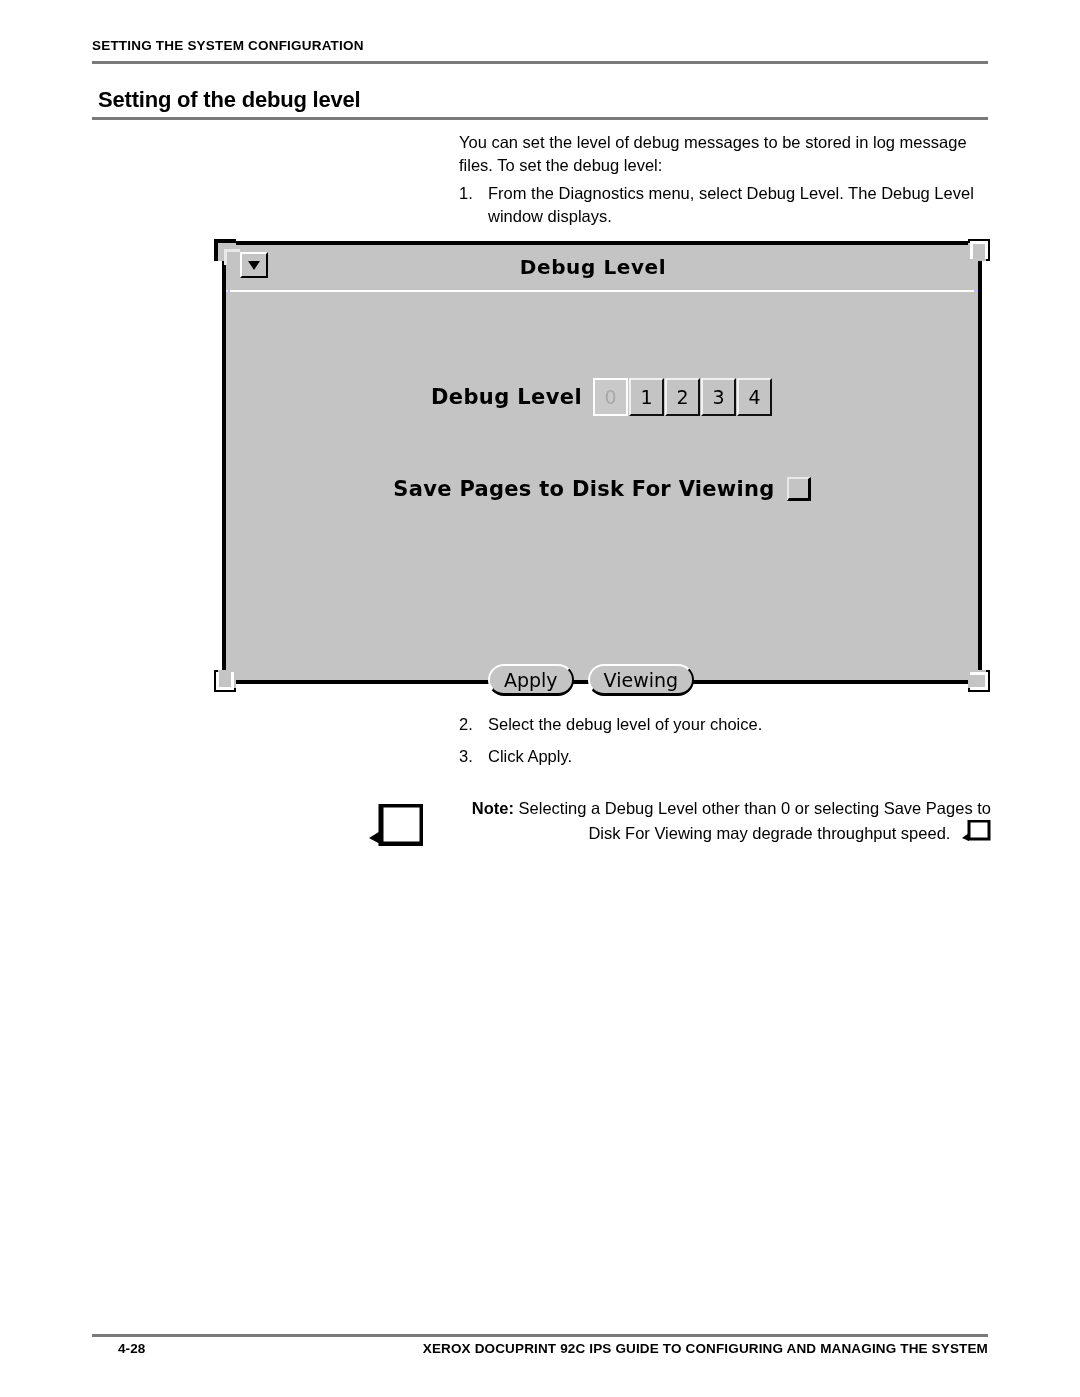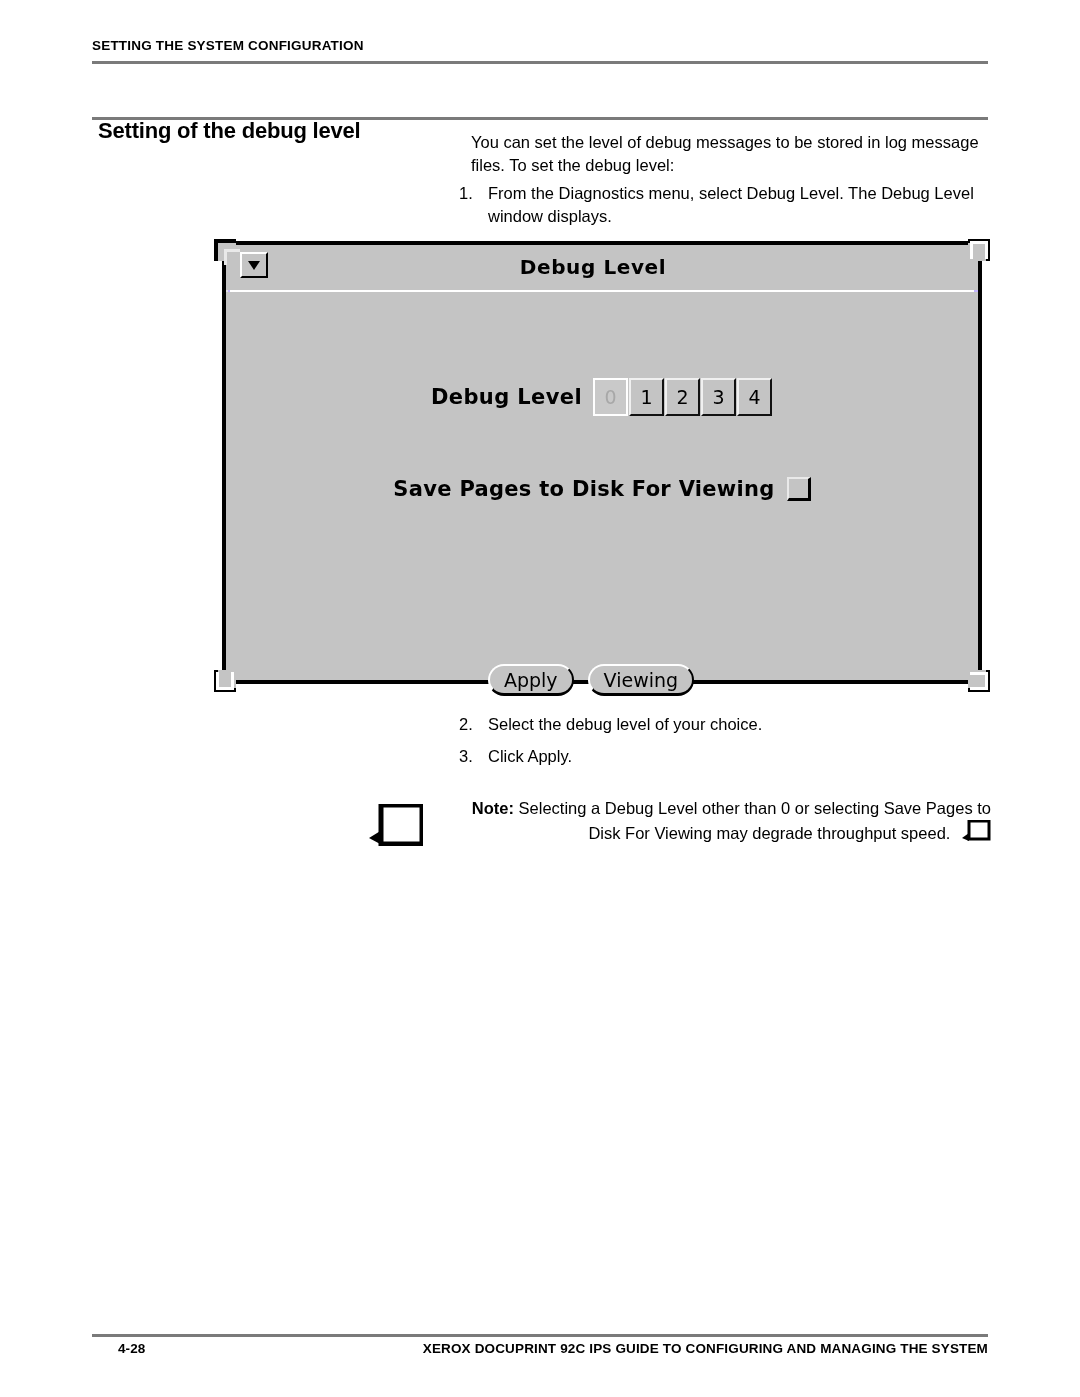--- a/index.html
+++ b/index.html
@@ -46,21 +46,20 @@
 
   
   .section-heading {
     position: absolute;
     left: 98px;
     top: 87px;
     font-size: 22px;
     font-weight: bold;
     letter-spacing: -0.2px;
     white-space: nowrap;
-    margin-top: 31px;
   }
   .rule-heading {
     position: absolute;
     left: 92px;
     top: 117px;
     width: 896px;
     height: 3px;
     background: #7a7a7a;
   }
 
@@ -68,21 +67,20 @@
   .body-col {
     position: absolute;
     left: 459px;
     top: 131px;
     width: 532px;
   }
   .para {
     font-size: 16.5px;
     line-height: 23px;
     text-align: left;
-    margin-left: 12px;
   }
 
   .olist {
     position: absolute;
     left: 459px;
     top: 182px;
     width: 532px;
   }
   .olist-item {
     position: relative;

